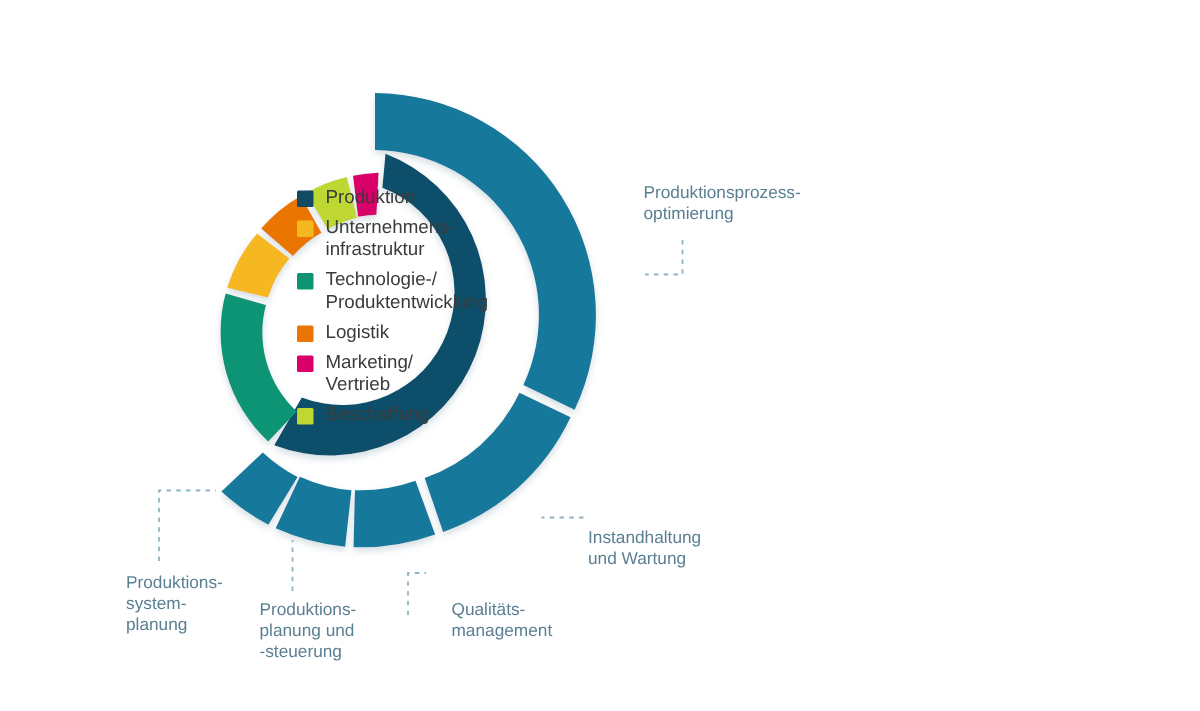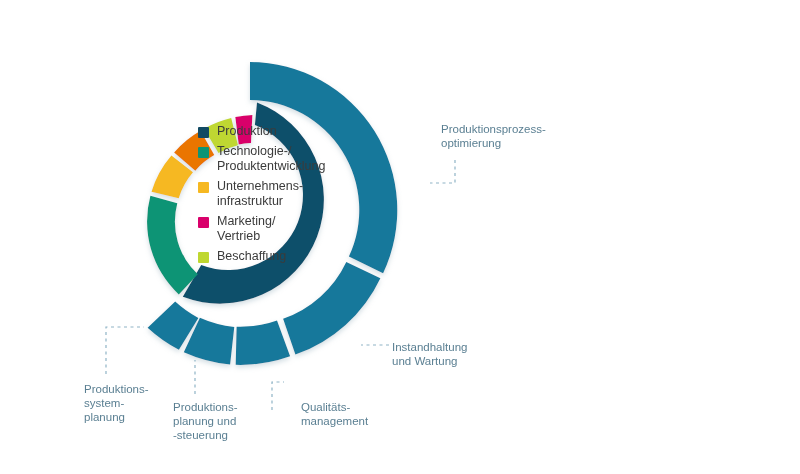--- a/index.html
+++ b/index.html
@@ -37,22 +37,22 @@
     white-space:pre-line;
   }
 
   .callout{
     position:absolute;
     font-size:11.5px;
     line-height:14px;
     color:#5a7f92;
     white-space:pre-line;
   }
-  .c-ppo{left:429px;top:122px;margin-left:12px;}
-  .c-iuw{left:392px;top:340px;}
+  .c-ppo{left:429px;top:122px;}
+  .c-iuw{left:392px;top:352px;}
   .c-psp{left:84px;top:382px;}
   .c-ppus{left:173px;top:400px;}
   .c-qm{left:301px;top:400px;}
 </style>
 </head>
 <body>
 
 <div id="stage">
 
   <svg id="chart" viewBox="0 0 800 474">
@@ -98,28 +98,32 @@
       <path d="M 272 410 L 272 382 L 284 382"></path>
     </g>
   </svg>
 
   <div class="legend">
     <div class="legend-row">
       <span class="legend-swatch" style="background:#114A63"></span>
       <span class="legend-label">Produktion</span>
     </div>
     <div class="legend-row">
+      <span class="legend-swatch" style="background:#F6B821"></span>
+      <span class="legend-label">Unternehmens-
+infrastruktur</span>
+    </div>
+    <div class="legend-row">
       <span class="legend-swatch" style="background:#0E9475"></span>
       <span class="legend-label">Technologie-/
 Produktentwicklung</span>
     </div>
     <div class="legend-row">
-      <span class="legend-swatch" style="background:#F6B821"></span>
-      <span class="legend-label">Unternehmens-
-infrastruktur</span>
+      <span class="legend-swatch" style="background:#EA7404"></span>
+      <span class="legend-label">Logistik</span>
     </div>
     <div class="legend-row">
       <span class="legend-swatch" style="background:#D9006B"></span>
       <span class="legend-label">Marketing/
 Vertrieb</span>
     </div>
     <div class="legend-row">
       <span class="legend-swatch" style="background:#BFD730"></span>
       <span class="legend-label">Beschaffung</span>
     </div>

